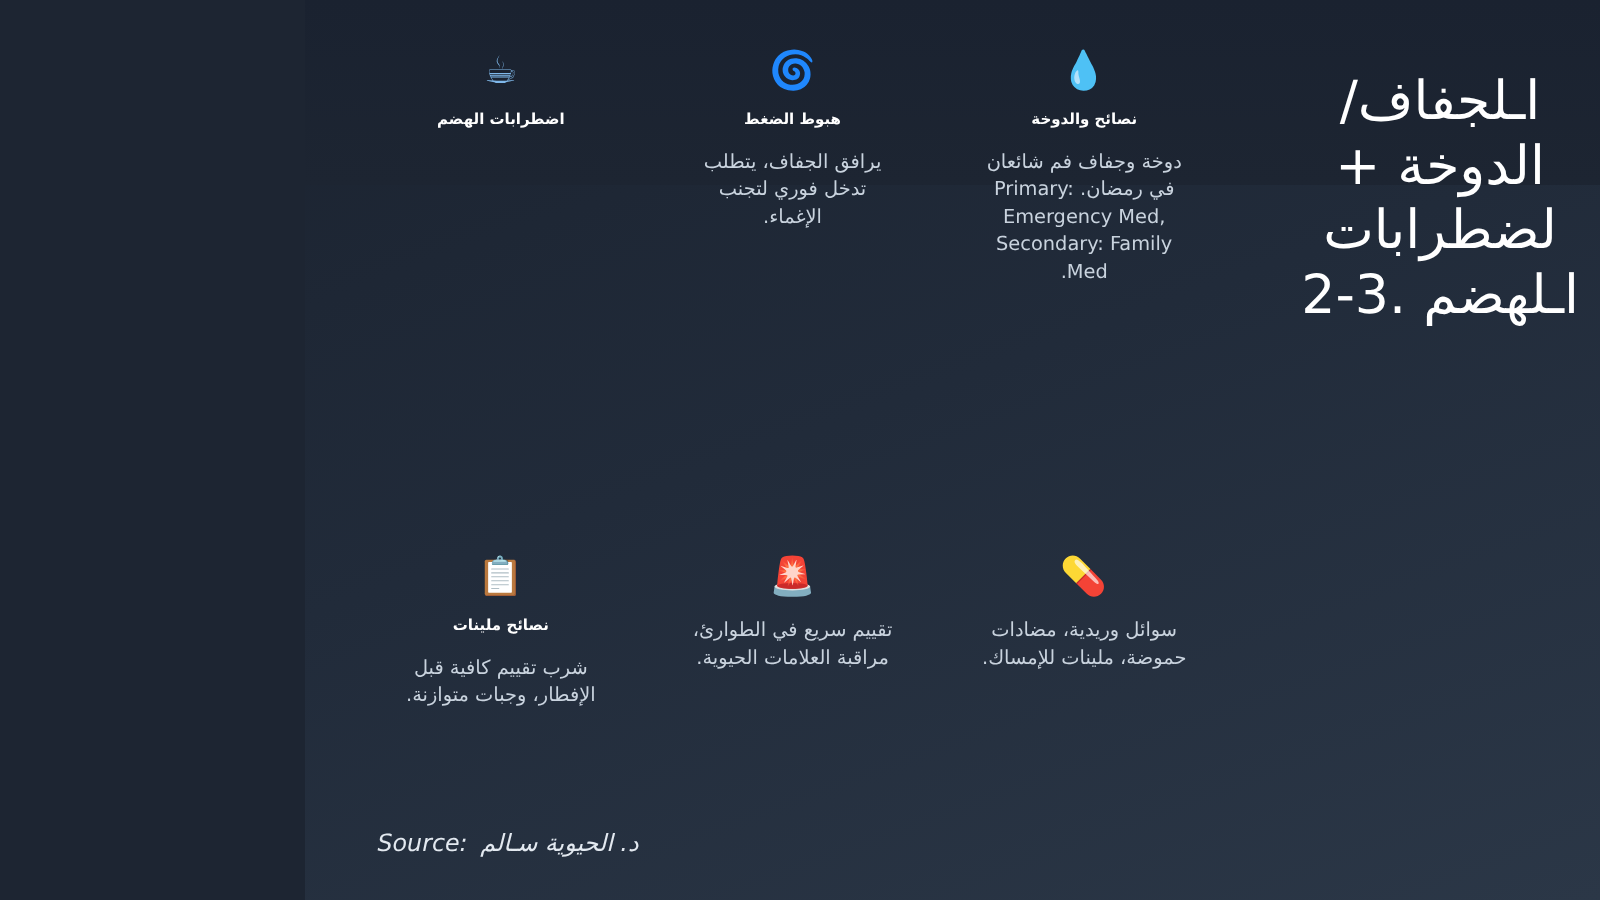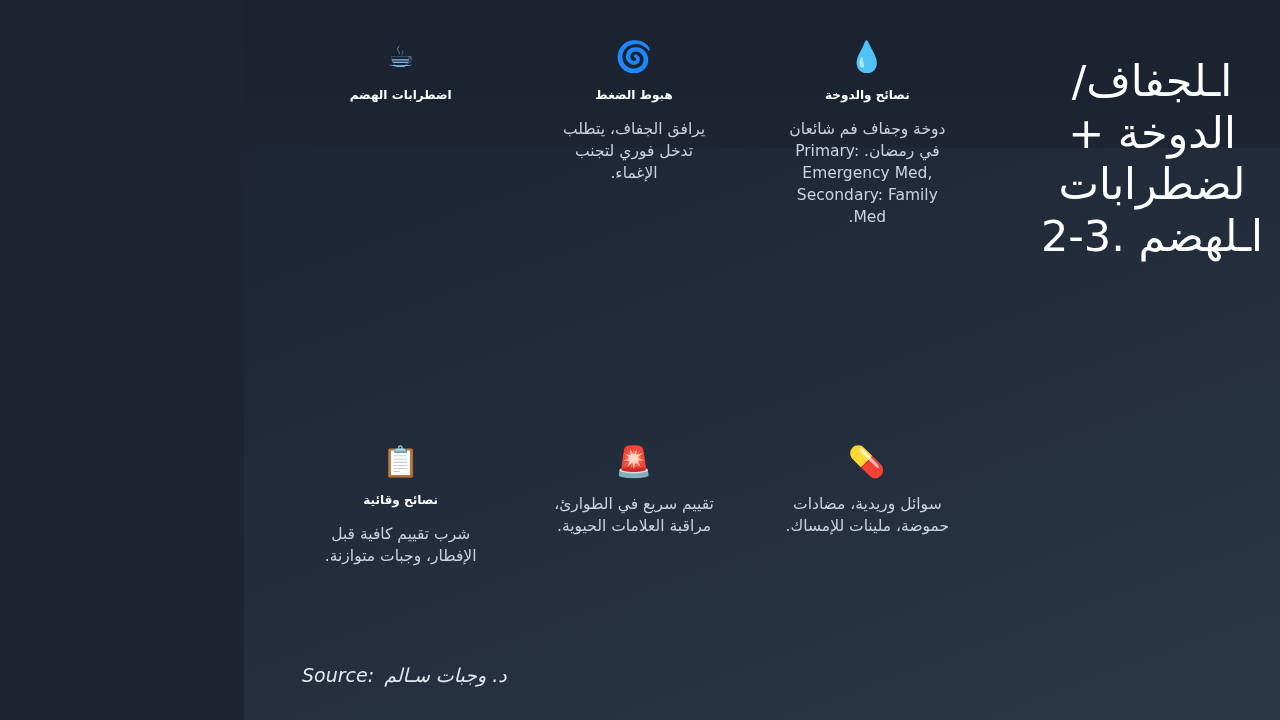--- a/index.html
+++ b/index.html
@@ -133,23 +133,23 @@
       <p class="card-body">سوائل وريدية، مضادات حموضة، ملينات للإمساك.</p>
     </div>
 
     <div class="card">
       <div class="card-icon">🚨</div>
       <p class="card-body">تقييم سريع في الطوارئ، مراقبة العلامات الحيوية.</p>
     </div>
 
     <div class="card">
       <div class="card-icon">📋</div>
-      <div class="card-title">نصائح وقائية</div>
+      <div class="card-title">نصائح ملينات</div>
       <p class="card-body">شرب تقييم كافية قبل الإفطار، وجبات متوازنة.</p>
     </div>
 
   </div>
 
   <div class="source">
     <span class="src-label">Source:</span>
-    <span class="src-name">د. وجبات سـالم</span>
+    <span class="src-name">د. الحيوية سـالم</span>
   </div>
 </div>
 
 </body></html>

